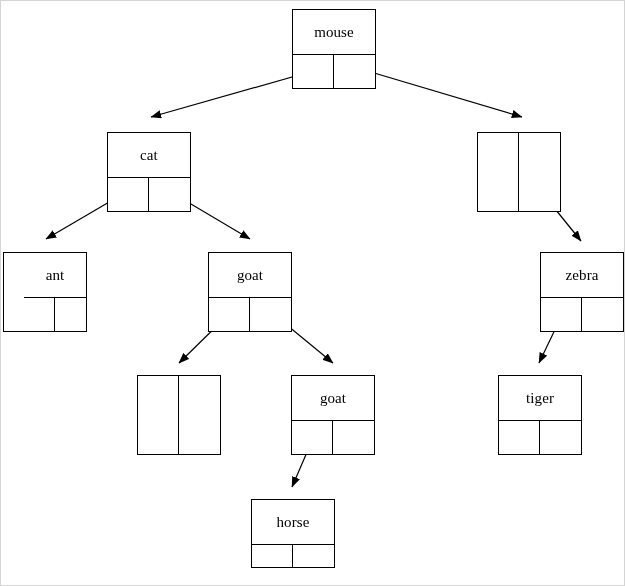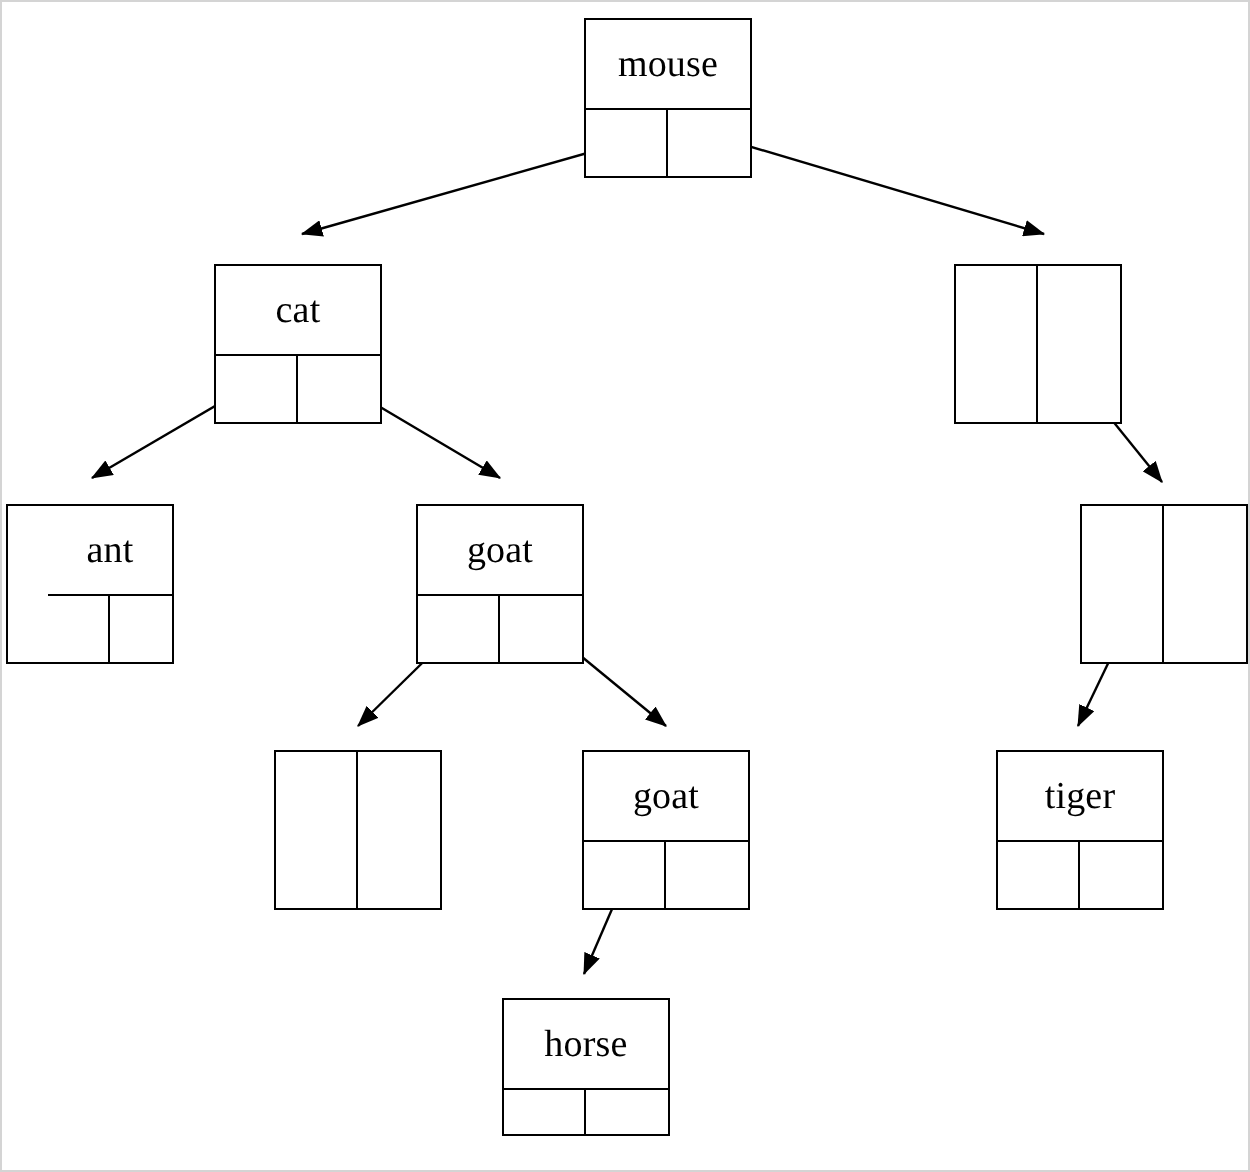--- a/index.html
+++ b/index.html
@@ -34,21 +34,21 @@
     background: #ffffff;
     display: flex;
     flex-direction: column;
   }
   .node-label {
     flex: 0 0 45px;
     height: 45px;
     display: flex;
     align-items: center;
     justify-content: center;
-    font-size: 19px;
+    font-size: 15px;
     line-height: 1;
     color: #000000;
     border-bottom: 1.3px solid #000000;
     box-sizing: border-box;
     letter-spacing: 0.1px;
   }
   .node-ptrs {
     flex: 1 1 auto;
     display: flex;
     box-sizing: border-box;
@@ -112,20 +112,21 @@
         </div>
       </div>
       <div class="node" style="left: 207px; top: 251px; width: 84px; height: 80px;">
         <div class="node-label" style="flex-basis: 45px; height: 45px;">goat</div>
         <div class="node-ptrs">
           <div class="ptr left"></div>
           <div class="ptr right"></div>
         </div>
       </div>
       <div class="node" style="left: 539px; top: 251px; width: 84px; height: 80px;">
+        <div class="node-label" style="flex-basis: 45px; height: 45px;">zebra</div>
         <div class="node-ptrs">
           <div class="ptr left"></div>
           <div class="ptr right"></div>
         </div>
       </div>
       <div class="node" style="left: 136px; top: 374px; width: 84px; height: 80px;">
         <div class="node-ptrs">
           <div class="ptr left"></div>
           <div class="ptr right"></div>
         </div>

